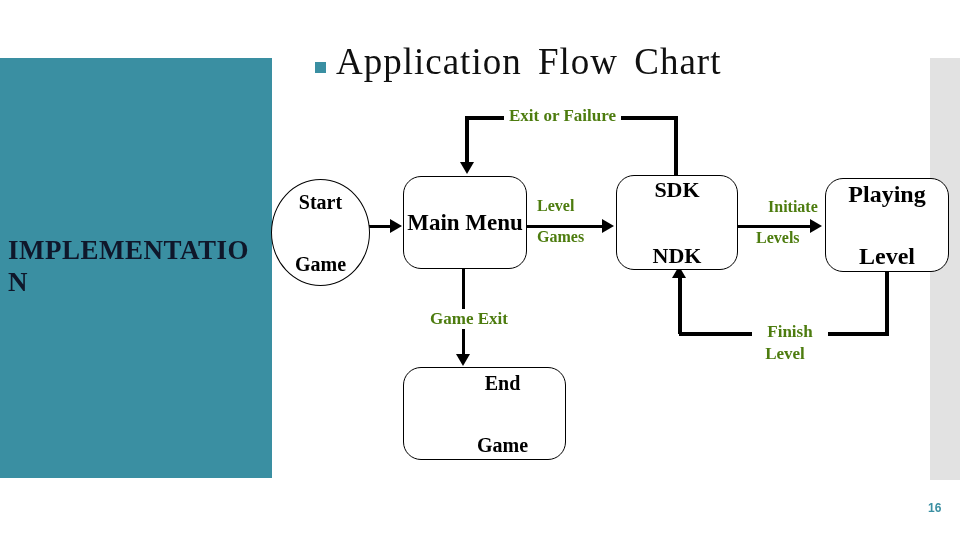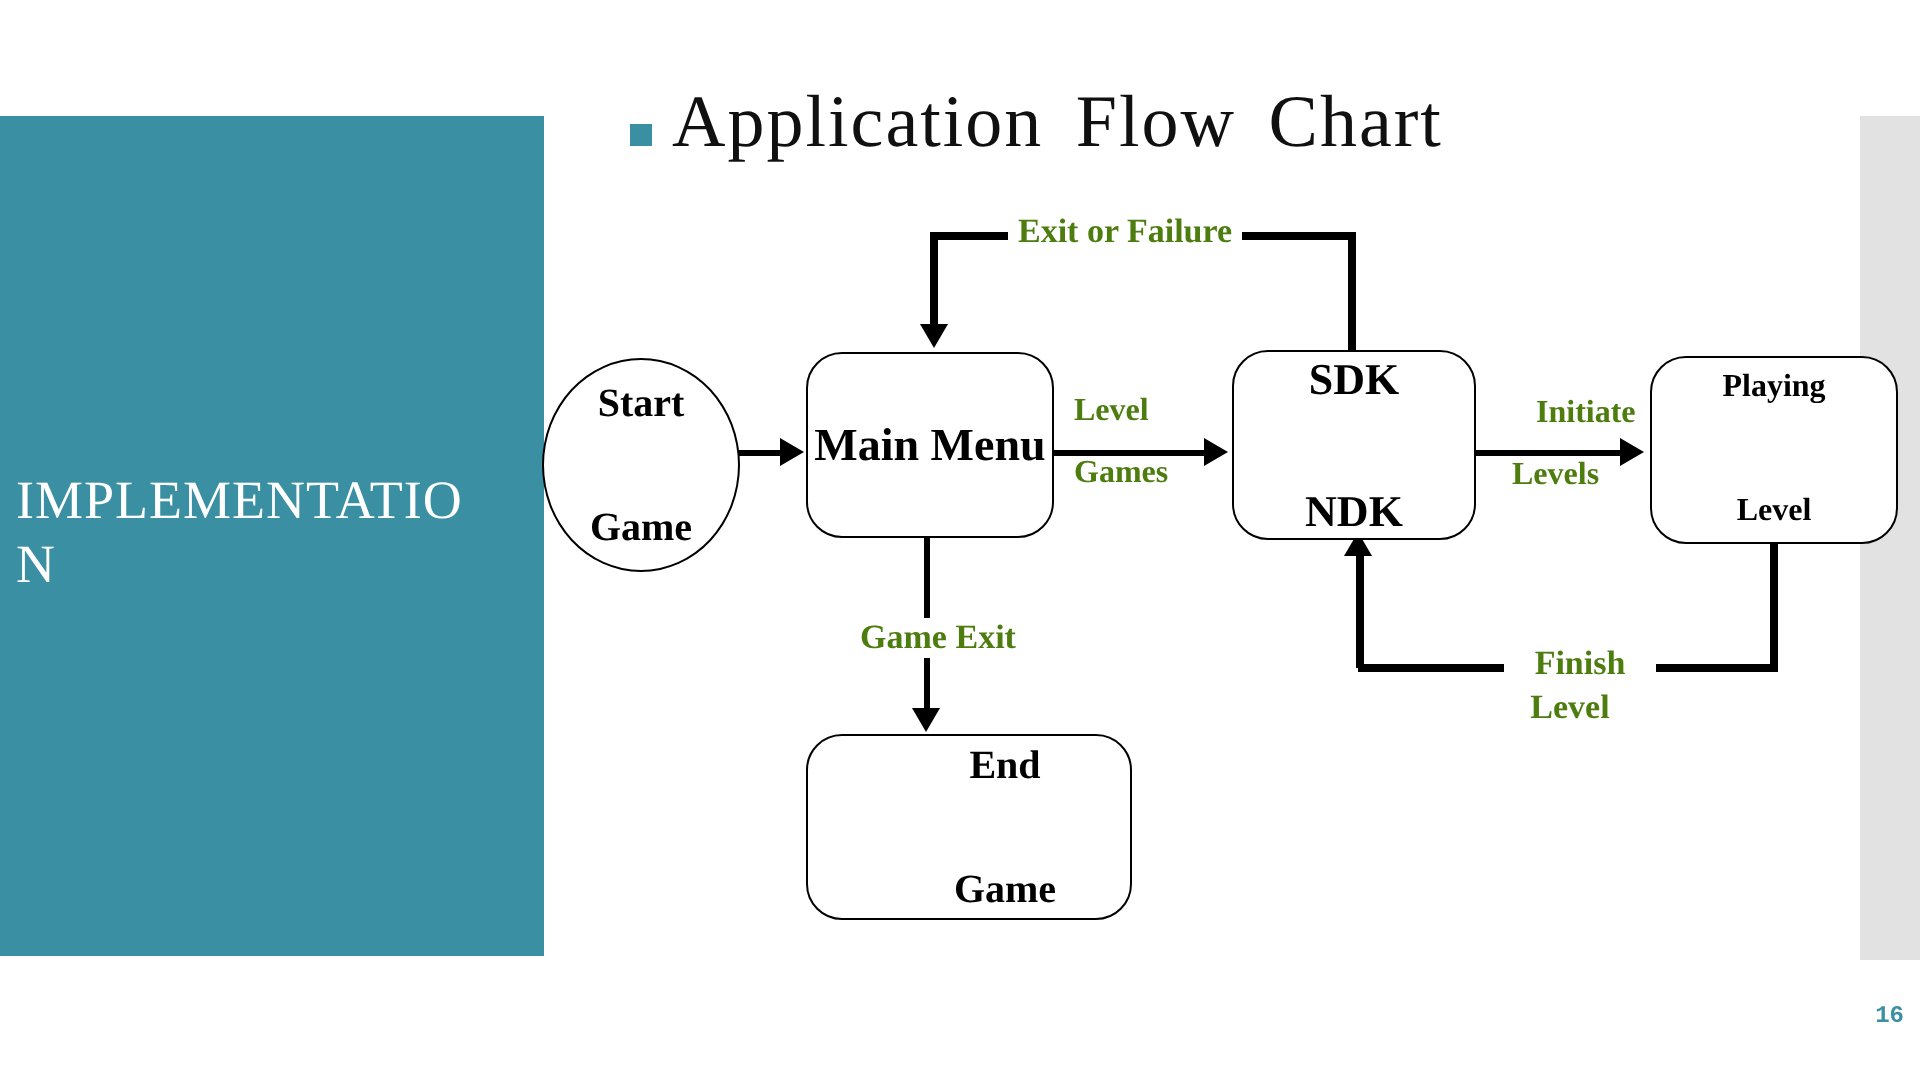--- a/index.html
+++ b/index.html
@@ -2,53 +2,53 @@
 <html><head>
 <meta charset="utf-8">
 <style>
   html,body{margin:0;padding:0;background:#ffffff;}
   .slide{
     position:relative;width:960px;height:540px;background:#ffffff;
     font-family:"Liberation Serif",serif;overflow:hidden;
   }
   
   .sidebar{position:absolute;left:0;top:58px;width:272px;height:420px;background:#3a8fa2;z-index:1;}
-  .sidebar-text{position:absolute;left:8px;top:176px;color:#ffffff;font-weight:normal;
+  .sidebar-text{position:absolute;left:8px;top:176px;color:#0f172a;font-weight:bold;
     font-size:27px;line-height:32px;letter-spacing:.5px;}
   
   .gray-strip{position:absolute;left:930px;top:58px;width:30px;height:422px;background:#e2e2e2;z-index:0;}
   
   .title-bullet{position:absolute;left:315px;top:62px;width:11px;height:11px;background:#3a8fa2;z-index:2;}
   .slide-title{position:absolute;left:336px;top:40px;font-size:37px;color:#101010;
     letter-spacing:1px;word-spacing:6px;white-space:nowrap;z-index:2;}
   
   .node{position:absolute;background:#ffffff;border:1.5px solid #000;color:#000;
     display:flex;flex-direction:column;justify-content:center;align-items:center;
     font-weight:bold;text-align:center;z-index:3;gap:36px;}
   .node .ln{display:block;line-height:26px;}
   .node-start{left:271px;top:179px;width:97px;height:105px;border-radius:50%;font-size:20px;}
   .node-main{left:403px;top:176px;width:122px;height:91px;border-radius:18px;font-size:23px;}
   .node-sdk{left:616px;top:175px;width:120px;height:93px;border-radius:18px;font-size:22px;}
   .node-sdk .ln{line-height:30px;}
-  .node-playing{left:825px;top:178px;width:122px;height:92px;border-radius:18px;font-size:16px;}
+  .node-playing{left:825px;top:178px;width:122px;height:92px;border-radius:18px;font-size:24px;}
   .node-end{left:403px;top:367px;width:125px;height:91px;border-radius:18px;font-size:20px;padding-left:36px;}
   
   .hline,.vline{position:absolute;background:#000;z-index:2;}
   .arrow-right,.arrow-down,.arrow-up{position:absolute;width:0;height:0;z-index:2;}
   .arrow-right{border-left:12px solid #000;border-top:7px solid transparent;border-bottom:7px solid transparent;}
   .arrow-down{border-top:12px solid #000;border-left:7px solid transparent;border-right:7px solid transparent;}
   .arrow-up{border-bottom:12px solid #000;border-left:7px solid transparent;border-right:7px solid transparent;}
   
   .edge-label{position:absolute;color:#4d7c0f;font-weight:bold;font-size:17px;z-index:4;
     text-align:center;white-space:nowrap;line-height:20px;}
   .edge-label.on-line{background:#ffffff;padding:0 5px;}
   .edge-label.small{font-size:16px;}
   
-  .page-number{position:absolute;left:928px;top:501px;width:24px;text-align:right;
-    color:#3a8fa2;font-family:Liberation Mono, monospace;font-weight:bold;font-size:12px;z-index:2;}
+  .page-number{position:absolute;left:928px;top:501px;width:24px;
+    color:#3a8fa2;font-family:Liberation Sans, sans-serif;font-weight:bold;font-size:12px;z-index:2;}
 </style>
 </head>
 <body>
 
 <div class="slide">
 
   <div class="sidebar">
     <div class="sidebar-text">
       <div>IMPLEMENTATIO</div>
       <div>N</div>

